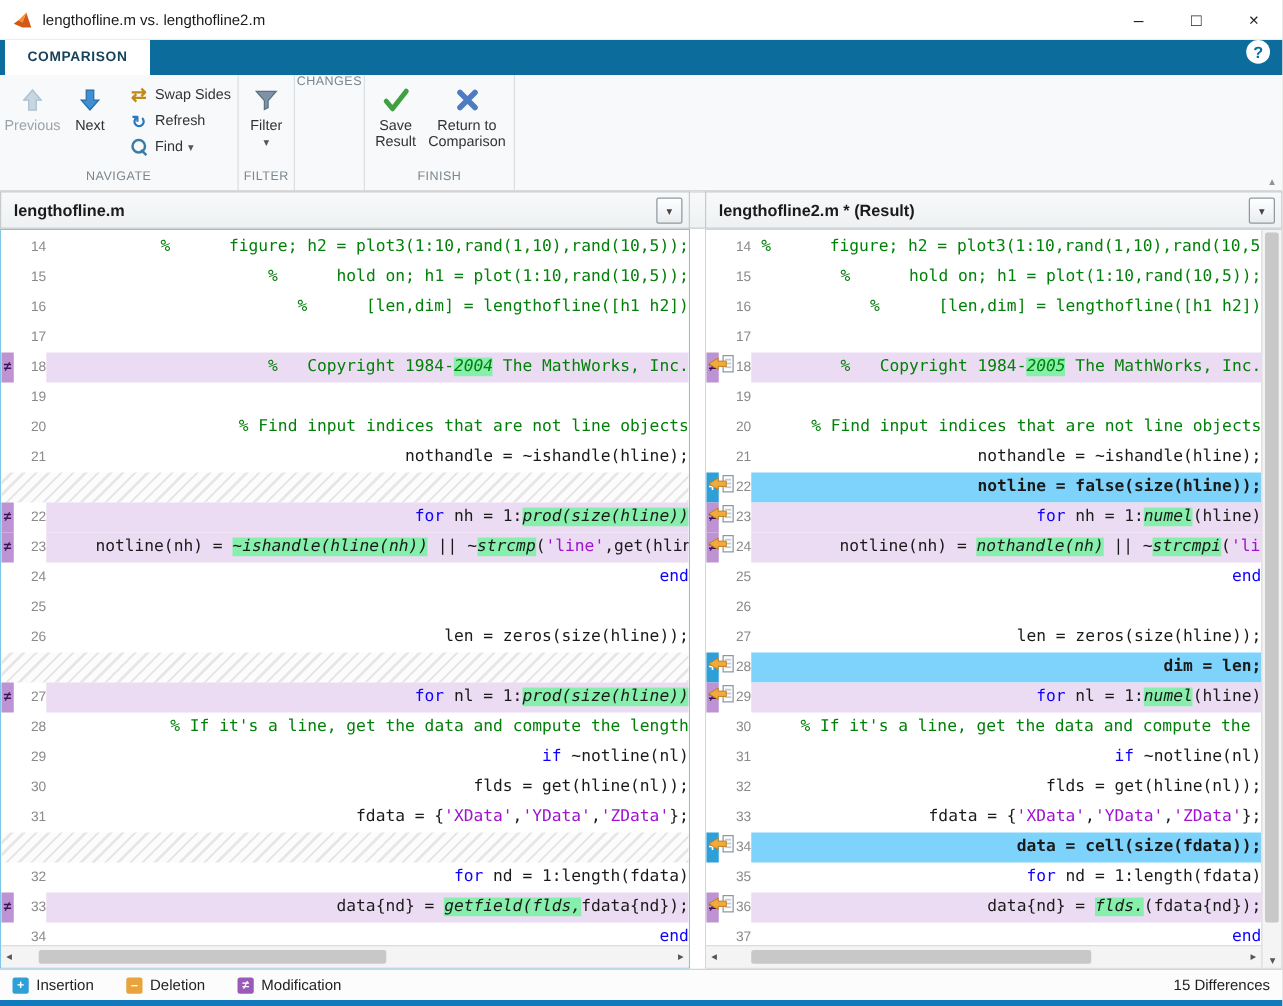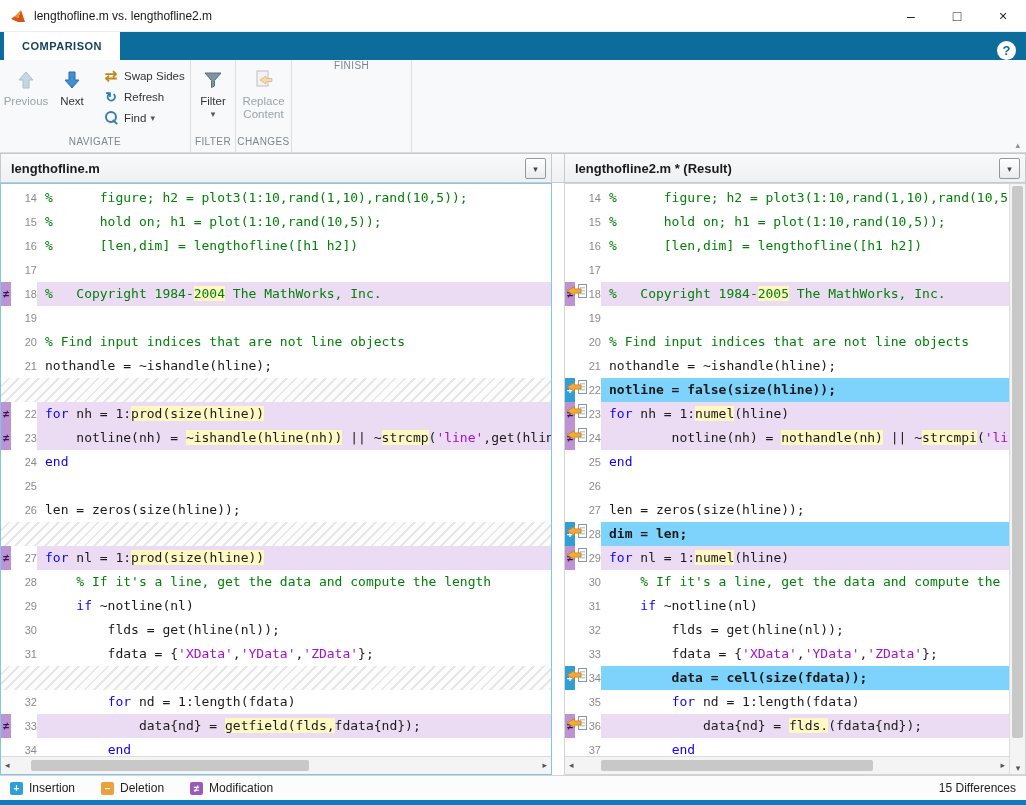--- a/index.html
+++ b/index.html
@@ -8,21 +8,21 @@
   #app { width:1026px; height:805px; display:flex; flex-direction:column; outline:1px solid #9a9a9a; }
 
   
   #titlebar { height:32px; background:#fff; display:flex; align-items:center; border-bottom:1px solid #ededed; flex:0 0 auto; }
   #titlebar .app-icon { margin-left:10px; width:16px; height:14px; }
   #titlebar .title-text { margin-left:8px; font-size:12px; color:#1a1a1a; }
   .win-controls { margin-left:auto; display:flex; height:32px; }
   .win-btn { width:46px; height:32px; display:flex; align-items:center; justify-content:center; font-size:14px; color:#222; cursor:pointer; }
 
   
-  #tabstrip { height:28px; background:#0c6d9c; display:flex; align-items:flex-end; flex:0 0 auto; }
+  #tabstrip { height:28px; background:#0c6d9c; display:flex; align-items:flex-start; flex:0 0 auto; }
   .ribbon-tab { height:28px; margin-left:4px; padding:0 18px; background:#fff; color:#16425c; font-size:11px; font-weight:bold; letter-spacing:.5px; display:flex; align-items:center; cursor:pointer; }
   .help-btn { margin-left:auto; margin-right:10px; width:19px; height:19px; border-radius:50%; background:#fff; color:#0c6d9c; font-weight:bold; font-size:13px; display:flex; align-items:center; justify-content:center; cursor:pointer; }
 
   
   #toolbar { height:93px; background:#f7f9fa; border-bottom:1px solid #d9d9d9; display:flex; position:relative; flex:0 0 auto; }
   .tgroup { display:flex; flex-direction:column; border-right:1px solid #dcdfe1; }
   .tgroup-content { flex:1; display:flex; align-items:flex-start; padding-top:5px; }
   .tgroup-label { height:16px; font-size:10px; color:#7c868c; text-align:center; letter-spacing:.4px; padding-bottom:16px; }
   .bigbtn { display:flex; flex-direction:column; align-items:center; padding:2px 3px; font-size:11.5px; color:#333; cursor:pointer; }
   .bigbtn .bicon { width:26px; height:26px; display:flex; align-items:center; justify-content:center; margin-bottom:2px; }
@@ -57,24 +57,24 @@
   #gutter-buttons { position:relative; height:592px; padding-top:2px; }
   .merge-btn { position:absolute; left:13px; width:24px; height:18px; background:none; border:none; padding:0; cursor:pointer; }
 
   
   .crow { display:flex; height:24px; }
   .crow.gap { background:repeating-linear-gradient(135deg,#fcfcfc 0 5px,#e7e7e7 5px 7px); }
   .mark { width:10px; text-align:center; font-size:11px; line-height:24px; font-weight:bold; flex:0 0 auto; }
   .mark.mod { background:#bd93d3; color:#3f1257; }
   .mark.ins { background:#2f9fd8; color:#fff; }
   .lnum { width:26px; text-align:right; color:#8a8a8a; font-size:11px; line-height:24px; flex:0 0 auto; }
-  .ctext { flex:1; min-width:0; overflow:hidden; white-space:pre; padding-left:8px; font-family:"DejaVu Sans Mono", monospace; font-size:13px; line-height:24px; }
+  .ctext { flex:1; min-width:0; overflow:hidden; white-space:pre; padding-left:8px; font-family:"DejaVu Sans Mono", monospace; font-size:13px; line-height:24px;text-align:right; }
   .crow.mod .ctext { background:#ecdcf3; }
   .crow.ins .ctext { background:#7dd3fc;font-weight:bold; }
-  .tok { background:#fef9c3; }
+  .tok { background:#86efac;font-style:italic; }
   .c-txt { color:#1a1a1a; }
   .c-kw { color:#0e00ff; }
   .c-cmt { color:#028009; }
   .c-str { color:#a011d0; }
 
   
   .hscroll { height:18px; background:#f4f4f4; border-top:1px solid #dcdcdc; position:relative; flex:0 0 auto; }
   .hthumb { position:absolute; top:3px; height:11px; background:#c8c8c8; border-radius:2px; cursor:pointer; }
   .harrow { position:absolute; top:0; line-height:17px; font-size:9px; color:#555; cursor:pointer; }
   .harrow.left { left:4px; } .harrow.right { right:4px; }
@@ -162,35 +162,42 @@
               </svg>
           </span>
           <span class="blbl">Filter</span>
           <span class="drop-under">▾</span>
         </div>
       </div>
       <div class="tgroup-label">FILTER</div>
     </div>
 
     <div class="tgroup" style="width:56px">
+      <div class="tgroup-label">CHANGES</div>
+    </div>
+
+    <div class="tgroup" style="width:120px">
       <div class="tgroup-content" style="justify-content:center">
-        <div class="bigbtn disabled" style="width:54px">
+        <div class="bigbtn" style="width:44px">
           <span class="bicon">
             <svg width="24" height="24">
-                <rect x="5" y="3" width="11" height="15" fill="#f3f3f3" stroke="#c0c0c0"></rect>
-                <path d="M8 12 L14 8 L14 10.5 L20 10.5 L20 13.5 L14 13.5 L14 16 Z" fill="#f3dcae" stroke="#ddc089"></path>
+                <path d="M4 13 L9 19 L20 5" stroke="#3fa142" stroke-width="4" fill="none" stroke-linecap="round" stroke-linejoin="round"></path>
               </svg>
           </span>
-          <span class="blbl" style="width:52px">Replace Content</span>
-        </div>
-      </div>
-      <div class="tgroup-label">CHANGES</div>
-    </div>
-
-    <div class="tgroup" style="width:120px">
+          <span class="blbl" style="width:42px">Save Result</span>
+        </div>
+        <div class="bigbtn" style="width:70px">
+          <span class="bicon">
+            <svg width="22" height="22">
+                <path d="M5 5 L17 17 M17 5 L5 17" stroke="#4f7cc0" stroke-width="4.5" stroke-linecap="round"></path>
+              </svg>
+          </span>
+          <span class="blbl" style="width:66px">Return to Comparison</span>
+        </div>
+      </div>
       <div class="tgroup-label">FINISH</div>
     </div>
 
     <div class="tgroup" style="flex:1; border-right:none"></div>
     <button id="collapse-btn">▴</button>
   </div>
 
   <div id="main">
 
     <div id="left-pane">

